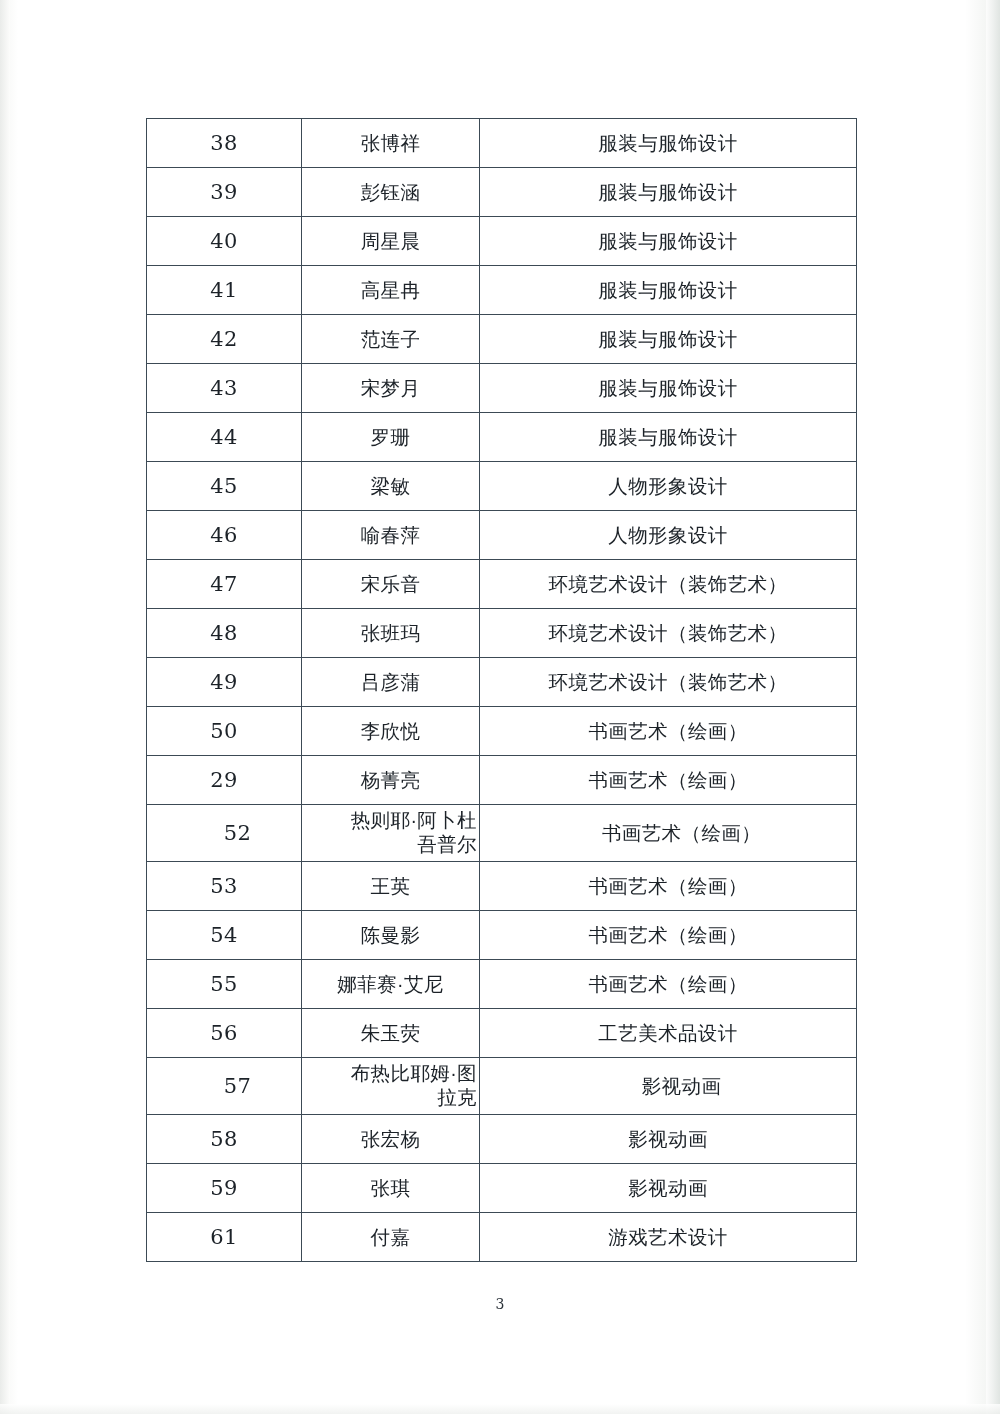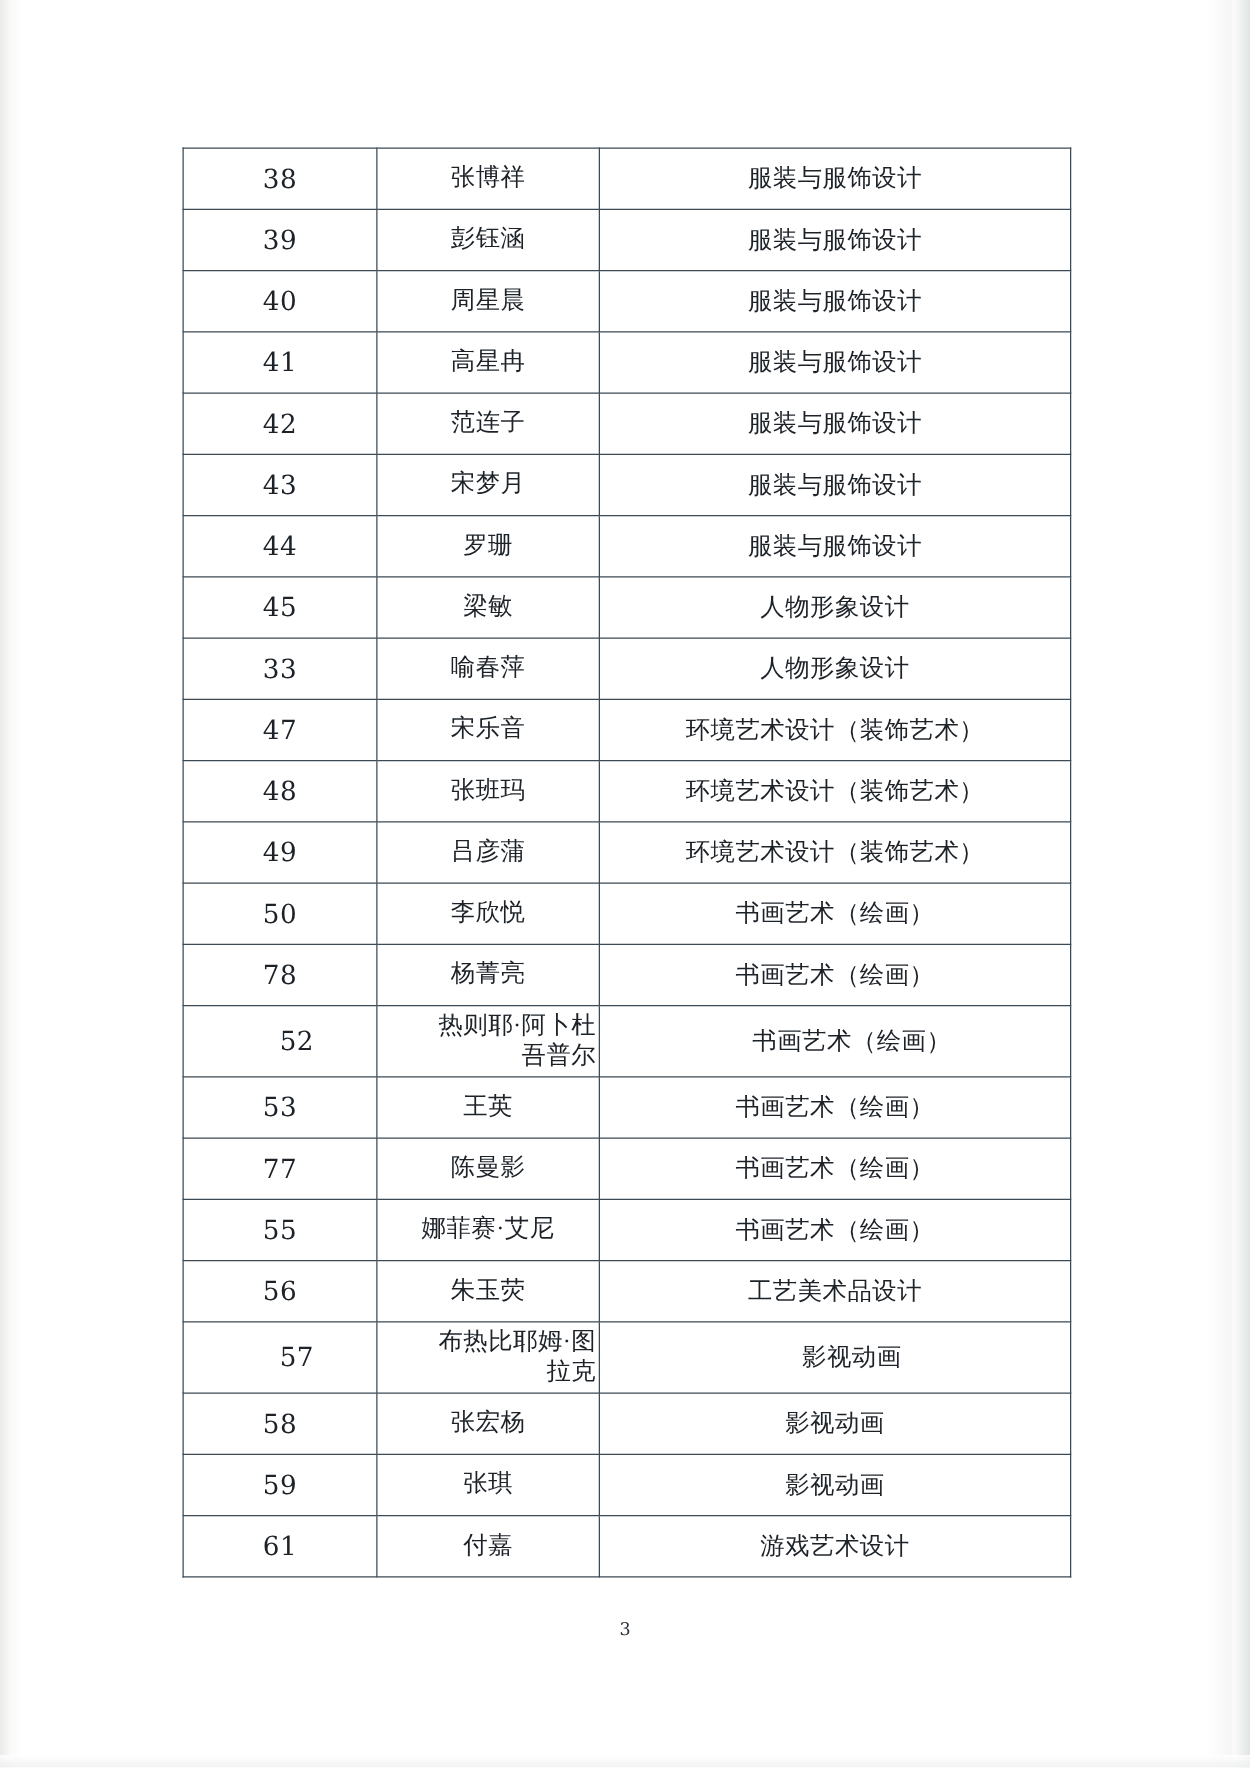--- a/index.html
+++ b/index.html
@@ -63,21 +63,21 @@
   }
   .col-index   { width: 155px; }
   .col-name    { width: 178px; }
   .col-program { width: 377px; }
 
   .cell-index {
     font-family: "DejaVu Serif", "Liberation Serif", serif;
     font-size: 21px;
   }
   .cell-name {
-    font-family: Liberation Serif, serif;
+    font-family: Liberation Sans, sans-serif;
     font-size: 19.5px;
   }
   .cell-program {
     font-family: Liberation Sans, sans-serif;
     font-size: 19.5px;
   }
 
   .row-1line td { height: 48px; }
   .row-2line td { height: 56px; padding-left: 29px; }
   .row-2line .cell-name { line-height: 1.22; text-align: right; }
@@ -143,21 +143,21 @@
           <td class="cell-index">44</td>
           <td class="cell-name">罗珊</td>
           <td class="cell-program">服装与服饰设计</td>
         </tr>
         <tr class="row-1line">
           <td class="cell-index">45</td>
           <td class="cell-name">梁敏</td>
           <td class="cell-program">人物形象设计</td>
         </tr>
         <tr class="row-1line">
-          <td class="cell-index">33</td>
+          <td class="cell-index">46</td>
           <td class="cell-name">喻春萍</td>
           <td class="cell-program">人物形象设计</td>
         </tr>
         <tr class="row-1line">
           <td class="cell-index">47</td>
           <td class="cell-name">宋乐音</td>
           <td class="cell-program">环境艺术设计（装饰艺术）</td>
         </tr>
         <tr class="row-1line">
           <td class="cell-index">48</td>
@@ -168,36 +168,36 @@
           <td class="cell-index">49</td>
           <td class="cell-name">吕彦蒲</td>
           <td class="cell-program">环境艺术设计（装饰艺术）</td>
         </tr>
         <tr class="row-1line">
           <td class="cell-index">50</td>
           <td class="cell-name">李欣悦</td>
           <td class="cell-program">书画艺术（绘画）</td>
         </tr>
         <tr class="row-1line">
-          <td class="cell-index">78</td>
+          <td class="cell-index">29</td>
           <td class="cell-name">杨菁亮</td>
           <td class="cell-program">书画艺术（绘画）</td>
         </tr>
         <tr class="row-2line">
           <td class="cell-index">52</td>
           <td class="cell-name">热则耶·阿卜杜吾普尔</td>
           <td class="cell-program">书画艺术（绘画）</td>
         </tr>
         <tr class="row-1line">
           <td class="cell-index">53</td>
           <td class="cell-name">王英</td>
           <td class="cell-program">书画艺术（绘画）</td>
         </tr>
         <tr class="row-1line">
-          <td class="cell-index">77</td>
+          <td class="cell-index">54</td>
           <td class="cell-name">陈曼影</td>
           <td class="cell-program">书画艺术（绘画）</td>
         </tr>
         <tr class="row-1line">
           <td class="cell-index">55</td>
           <td class="cell-name">娜菲赛·艾尼</td>
           <td class="cell-program">书画艺术（绘画）</td>
         </tr>
         <tr class="row-1line">
           <td class="cell-index">56</td>

